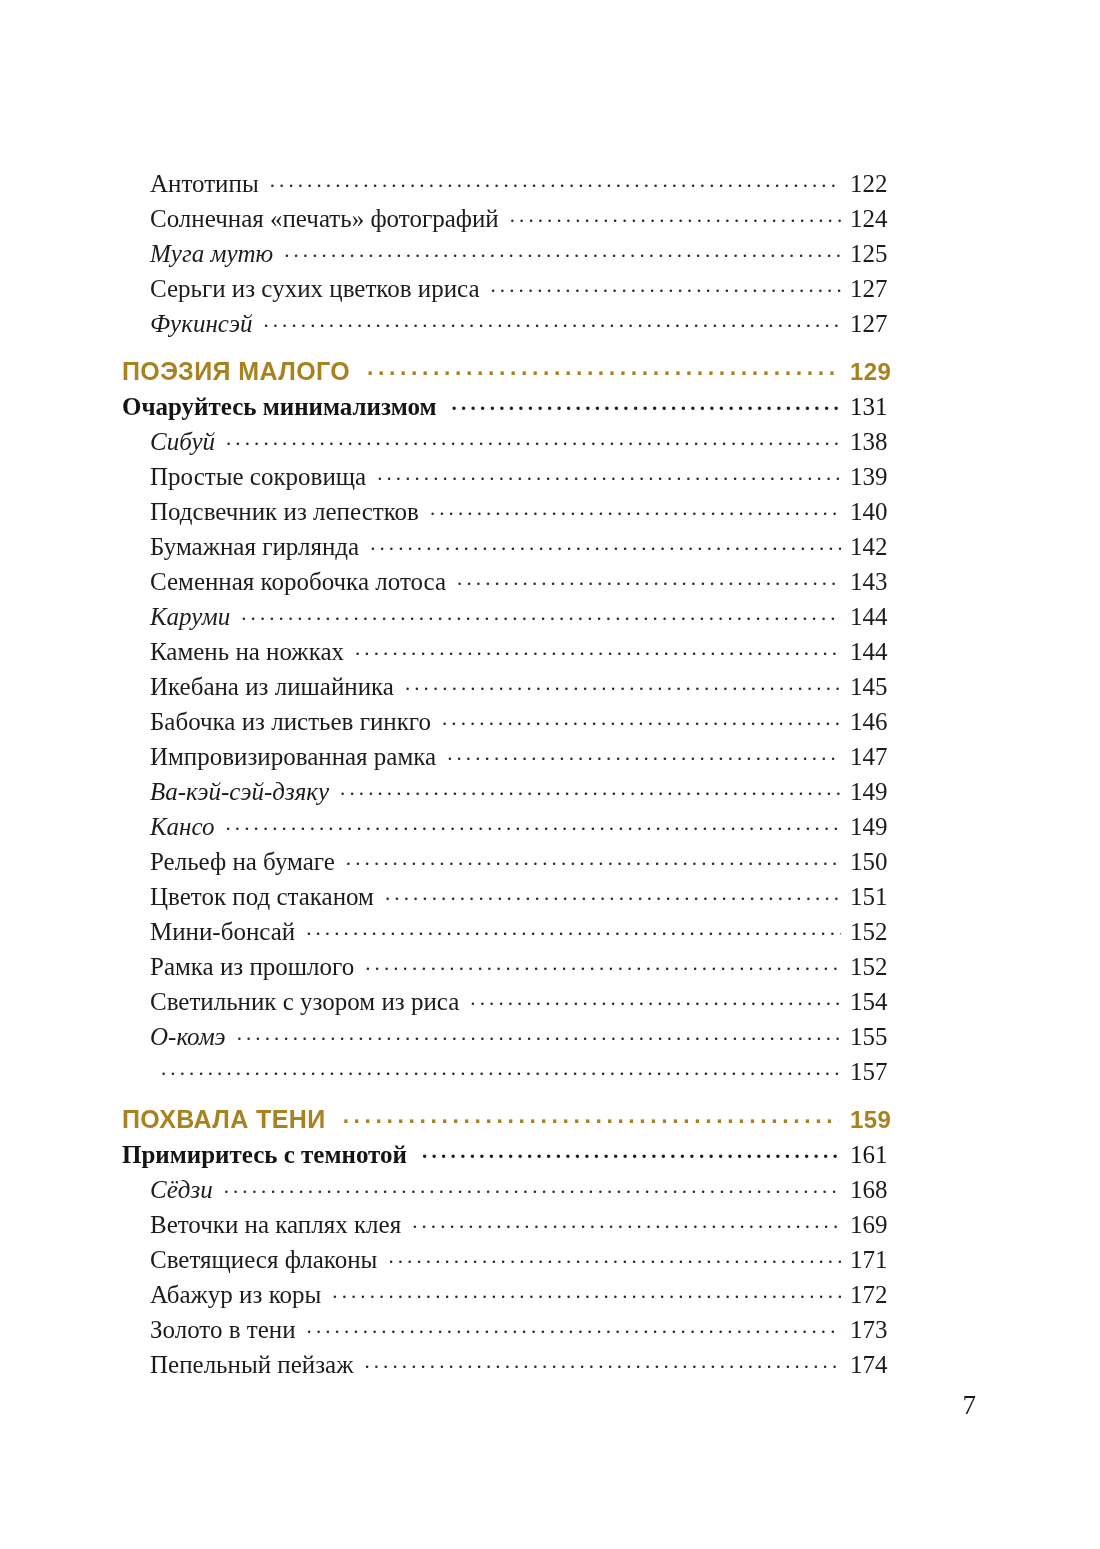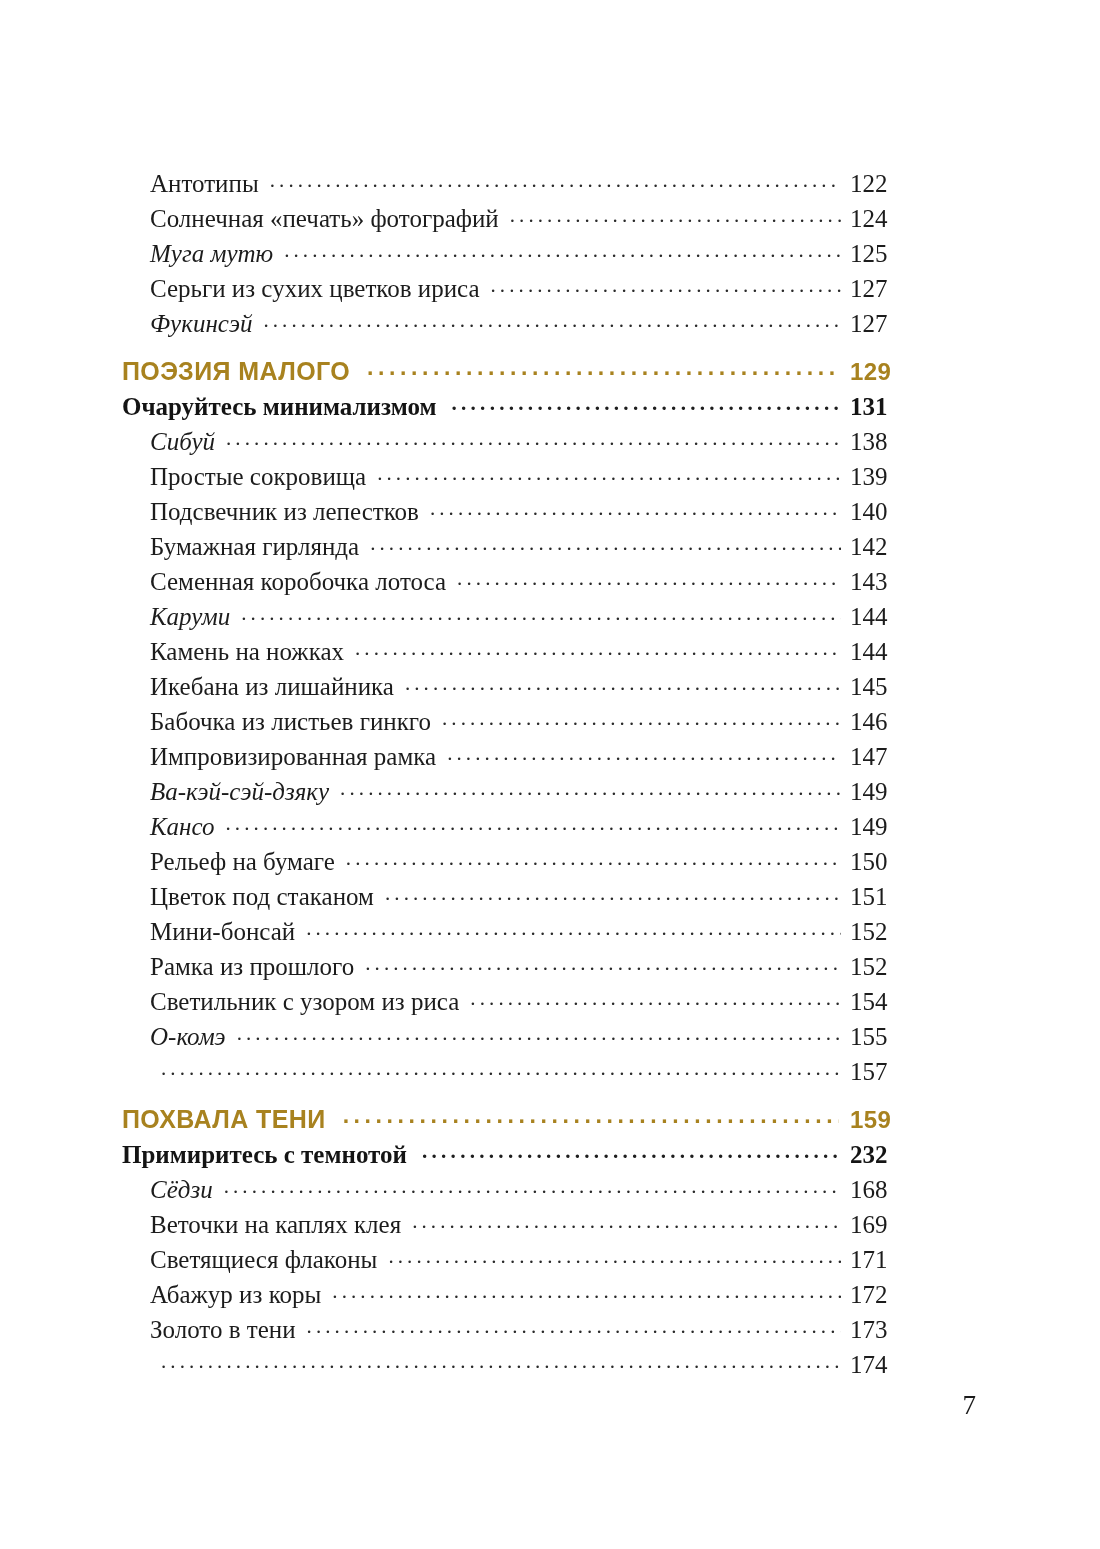--- a/index.html
+++ b/index.html
@@ -105,21 +105,21 @@
   
   .lvl-chapter {
     padding-left: 0;
     font-weight: bold;
     font-size: 25px;
     line-height: 35px;
     color: #141414;
   }
   .lvl-chapter .leader { margin-left: 15px; }
   .lvl-chapter .leader::before { color: #1e1e1e; letter-spacing: 4.3px; }
-  .lvl-chapter .pageno { font-size: 25px; font-weight: bold; }
+  .lvl-chapter .pageno { font-size: 25px; font-weight: normal; }
 
   
   #folio {
     position: absolute;
     right: 124px;
     top: 1392px;
     font-size: 27px;
     line-height: 1;
     color: #1a1a1a;
   }
@@ -258,21 +258,21 @@
       <span class="pageno">157</span>
     </div>
     <div class="row lvl-part">
       <span class="title">ПОХВАЛА ТЕНИ</span>
       <span class="leader"></span>
       <span class="pageno">159</span>
     </div>
     <div class="row lvl-chapter">
       <span class="title">Примиритесь с темнотой</span>
       <span class="leader"></span>
-      <span class="pageno">232</span>
+      <span class="pageno">161</span>
     </div>
     <div class="row lvl-entry italic">
       <span class="title">Сёдзи</span>
       <span class="leader"></span>
       <span class="pageno">168</span>
     </div>
     <div class="row lvl-entry">
       <span class="title">Веточки на каплях клея</span>
       <span class="leader"></span>
       <span class="pageno">169</span>
@@ -286,18 +286,19 @@
       <span class="title">Абажур из коры</span>
       <span class="leader"></span>
       <span class="pageno">172</span>
     </div>
     <div class="row lvl-entry">
       <span class="title">Золото в тени</span>
       <span class="leader"></span>
       <span class="pageno">173</span>
     </div>
     <div class="row lvl-entry">
+      <span class="title">Пепельный пейзаж</span>
       <span class="leader"></span>
       <span class="pageno">174</span>
     </div>
   </div>
 
 <div id="folio">7</div>
 
 </body></html>

